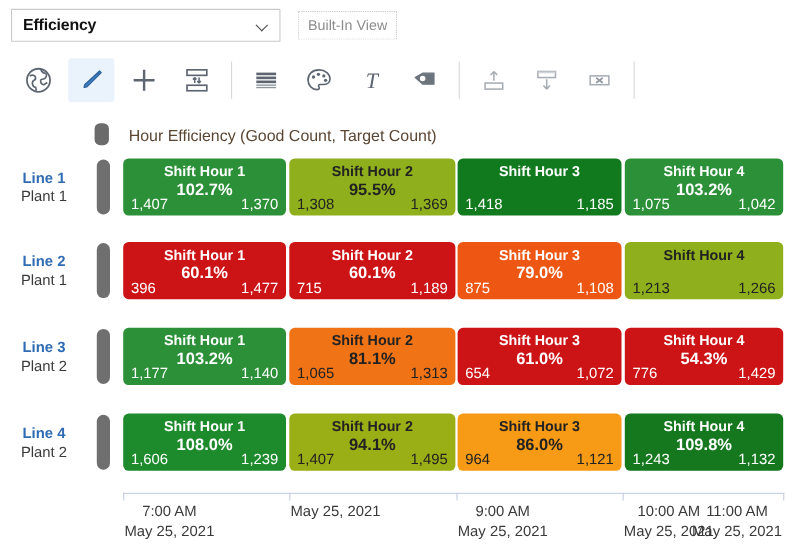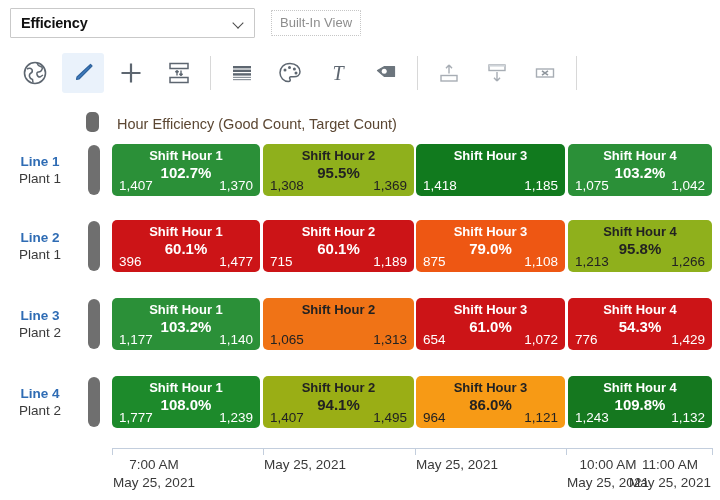--- a/index.html
+++ b/index.html
@@ -403,39 +403,39 @@
         <div class="c-right">1,189</div>
       </div>
       <div class="cell light-text" style="left: 416px; width: 149px; background: rgb(238, 87, 19);">
         <div class="c-title">Shift Hour 3</div>
         <div class="c-pct">79.0%</div>
         <div class="c-left">875</div>
         <div class="c-right">1,108</div>
       </div>
       <div class="cell dark-text" style="left: 568px; width: 144px; background: rgb(143, 176, 28);">
         <div class="c-title">Shift Hour 4</div>
-        <div class="c-pct">95.8%</div>
         <div class="c-left">1,213</div>
         <div class="c-right">1,266</div>
       </div>
     </div>
     <div class="row" style="top: 154px;">
       <div class="row-label">
         <span class="rl1">Line 3</span>
         <span class="rl2">Plant 2</span>
       </div>
       <div class="row-handle"></div>
       <div class="cell light-text" style="left: 112px; width: 148px; background: rgb(43, 144, 56);">
         <div class="c-title">Shift Hour 1</div>
         <div class="c-pct">103.2%</div>
         <div class="c-left">1,177</div>
         <div class="c-right">1,140</div>
       </div>
       <div class="cell dark-text" style="left: 263px; width: 151px; background: rgb(240, 115, 22);">
         <div class="c-title">Shift Hour 2</div>
+        <div class="c-pct">81.1%</div>
         <div class="c-left">1,065</div>
         <div class="c-right">1,313</div>
       </div>
       <div class="cell light-text" style="left: 416px; width: 149px; background: rgb(204, 20, 23);">
         <div class="c-title">Shift Hour 3</div>
         <div class="c-pct">61.0%</div>
         <div class="c-left">654</div>
         <div class="c-right">1,072</div>
       </div>
       <div class="cell light-text" style="left: 568px; width: 144px; background: rgb(204, 20, 23);">
@@ -447,21 +447,21 @@
     </div>
     <div class="row" style="top: 232px;">
       <div class="row-label">
         <span class="rl1">Line 4</span>
         <span class="rl2">Plant 2</span>
       </div>
       <div class="row-handle"></div>
       <div class="cell light-text" style="left: 112px; width: 148px; background: rgb(29, 138, 43);">
         <div class="c-title">Shift Hour 1</div>
         <div class="c-pct">108.0%</div>
-        <div class="c-left">1,777</div>
+        <div class="c-left">1,606</div>
         <div class="c-right">1,239</div>
       </div>
       <div class="cell dark-text" style="left: 263px; width: 151px; background: rgb(154, 174, 21);">
         <div class="c-title">Shift Hour 2</div>
         <div class="c-pct">94.1%</div>
         <div class="c-left">1,407</div>
         <div class="c-right">1,495</div>
       </div>
       <div class="cell dark-text" style="left: 416px; width: 149px; background: rgb(247, 154, 21);">
         <div class="c-title">Shift Hour 3</div>
@@ -484,20 +484,21 @@
     <div class="tlabel" style="left: 154px;">
       <span>7:00 AM</span>
       <span>May 25, 2021</span>
     </div>
     <div class="tick" style="left: 263px;"></div>
     <div class="tlabel" style="left: 305px;">
       <span>May 25, 2021</span>
     </div>
     <div class="tick" style="left: 415px;"></div>
     <div class="tlabel" style="left: 457px;">
+      <span>9:00 AM</span>
       <span>May 25, 2021</span>
     </div>
     <div class="tick" style="left: 566px;"></div>
     <div class="tlabel" style="left: 608px;">
       <span>10:00 AM</span>
       <span>May 25, 2021</span>
     </div>
     <div class="tick" style="left: 712px;"></div>
     <div class="tlabel" style="left: 670px;">
       <span>11:00 AM</span>

